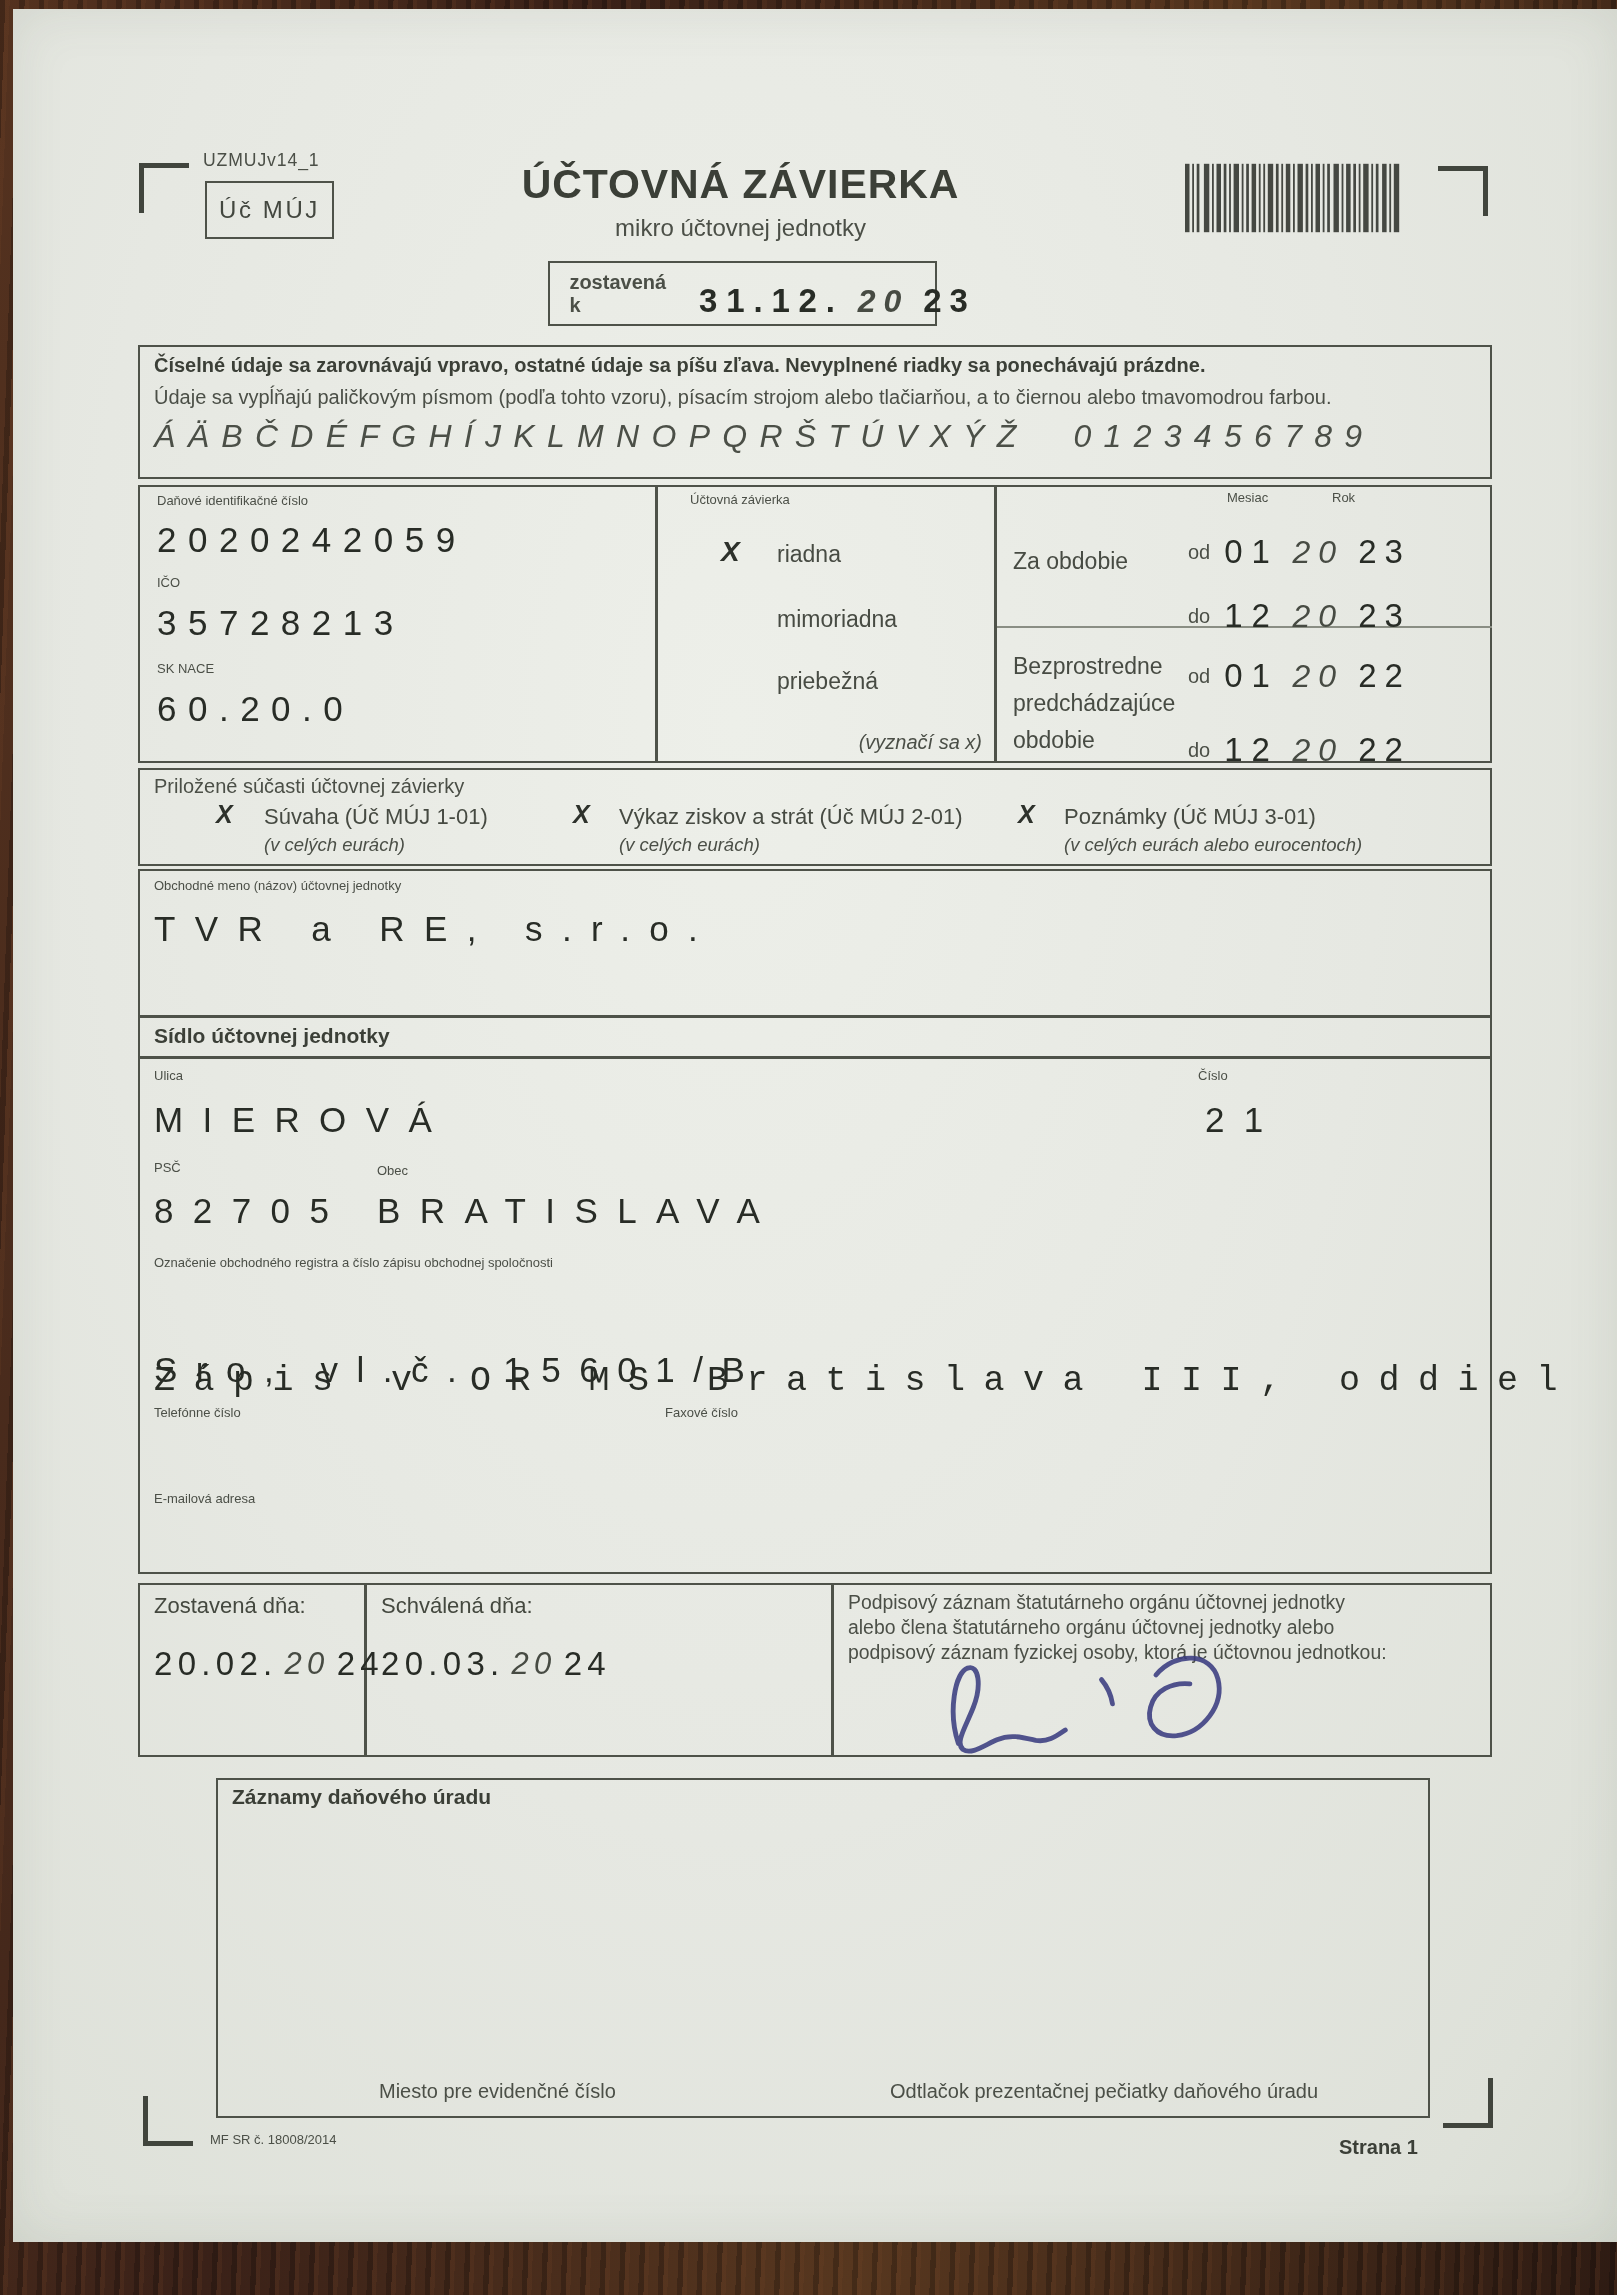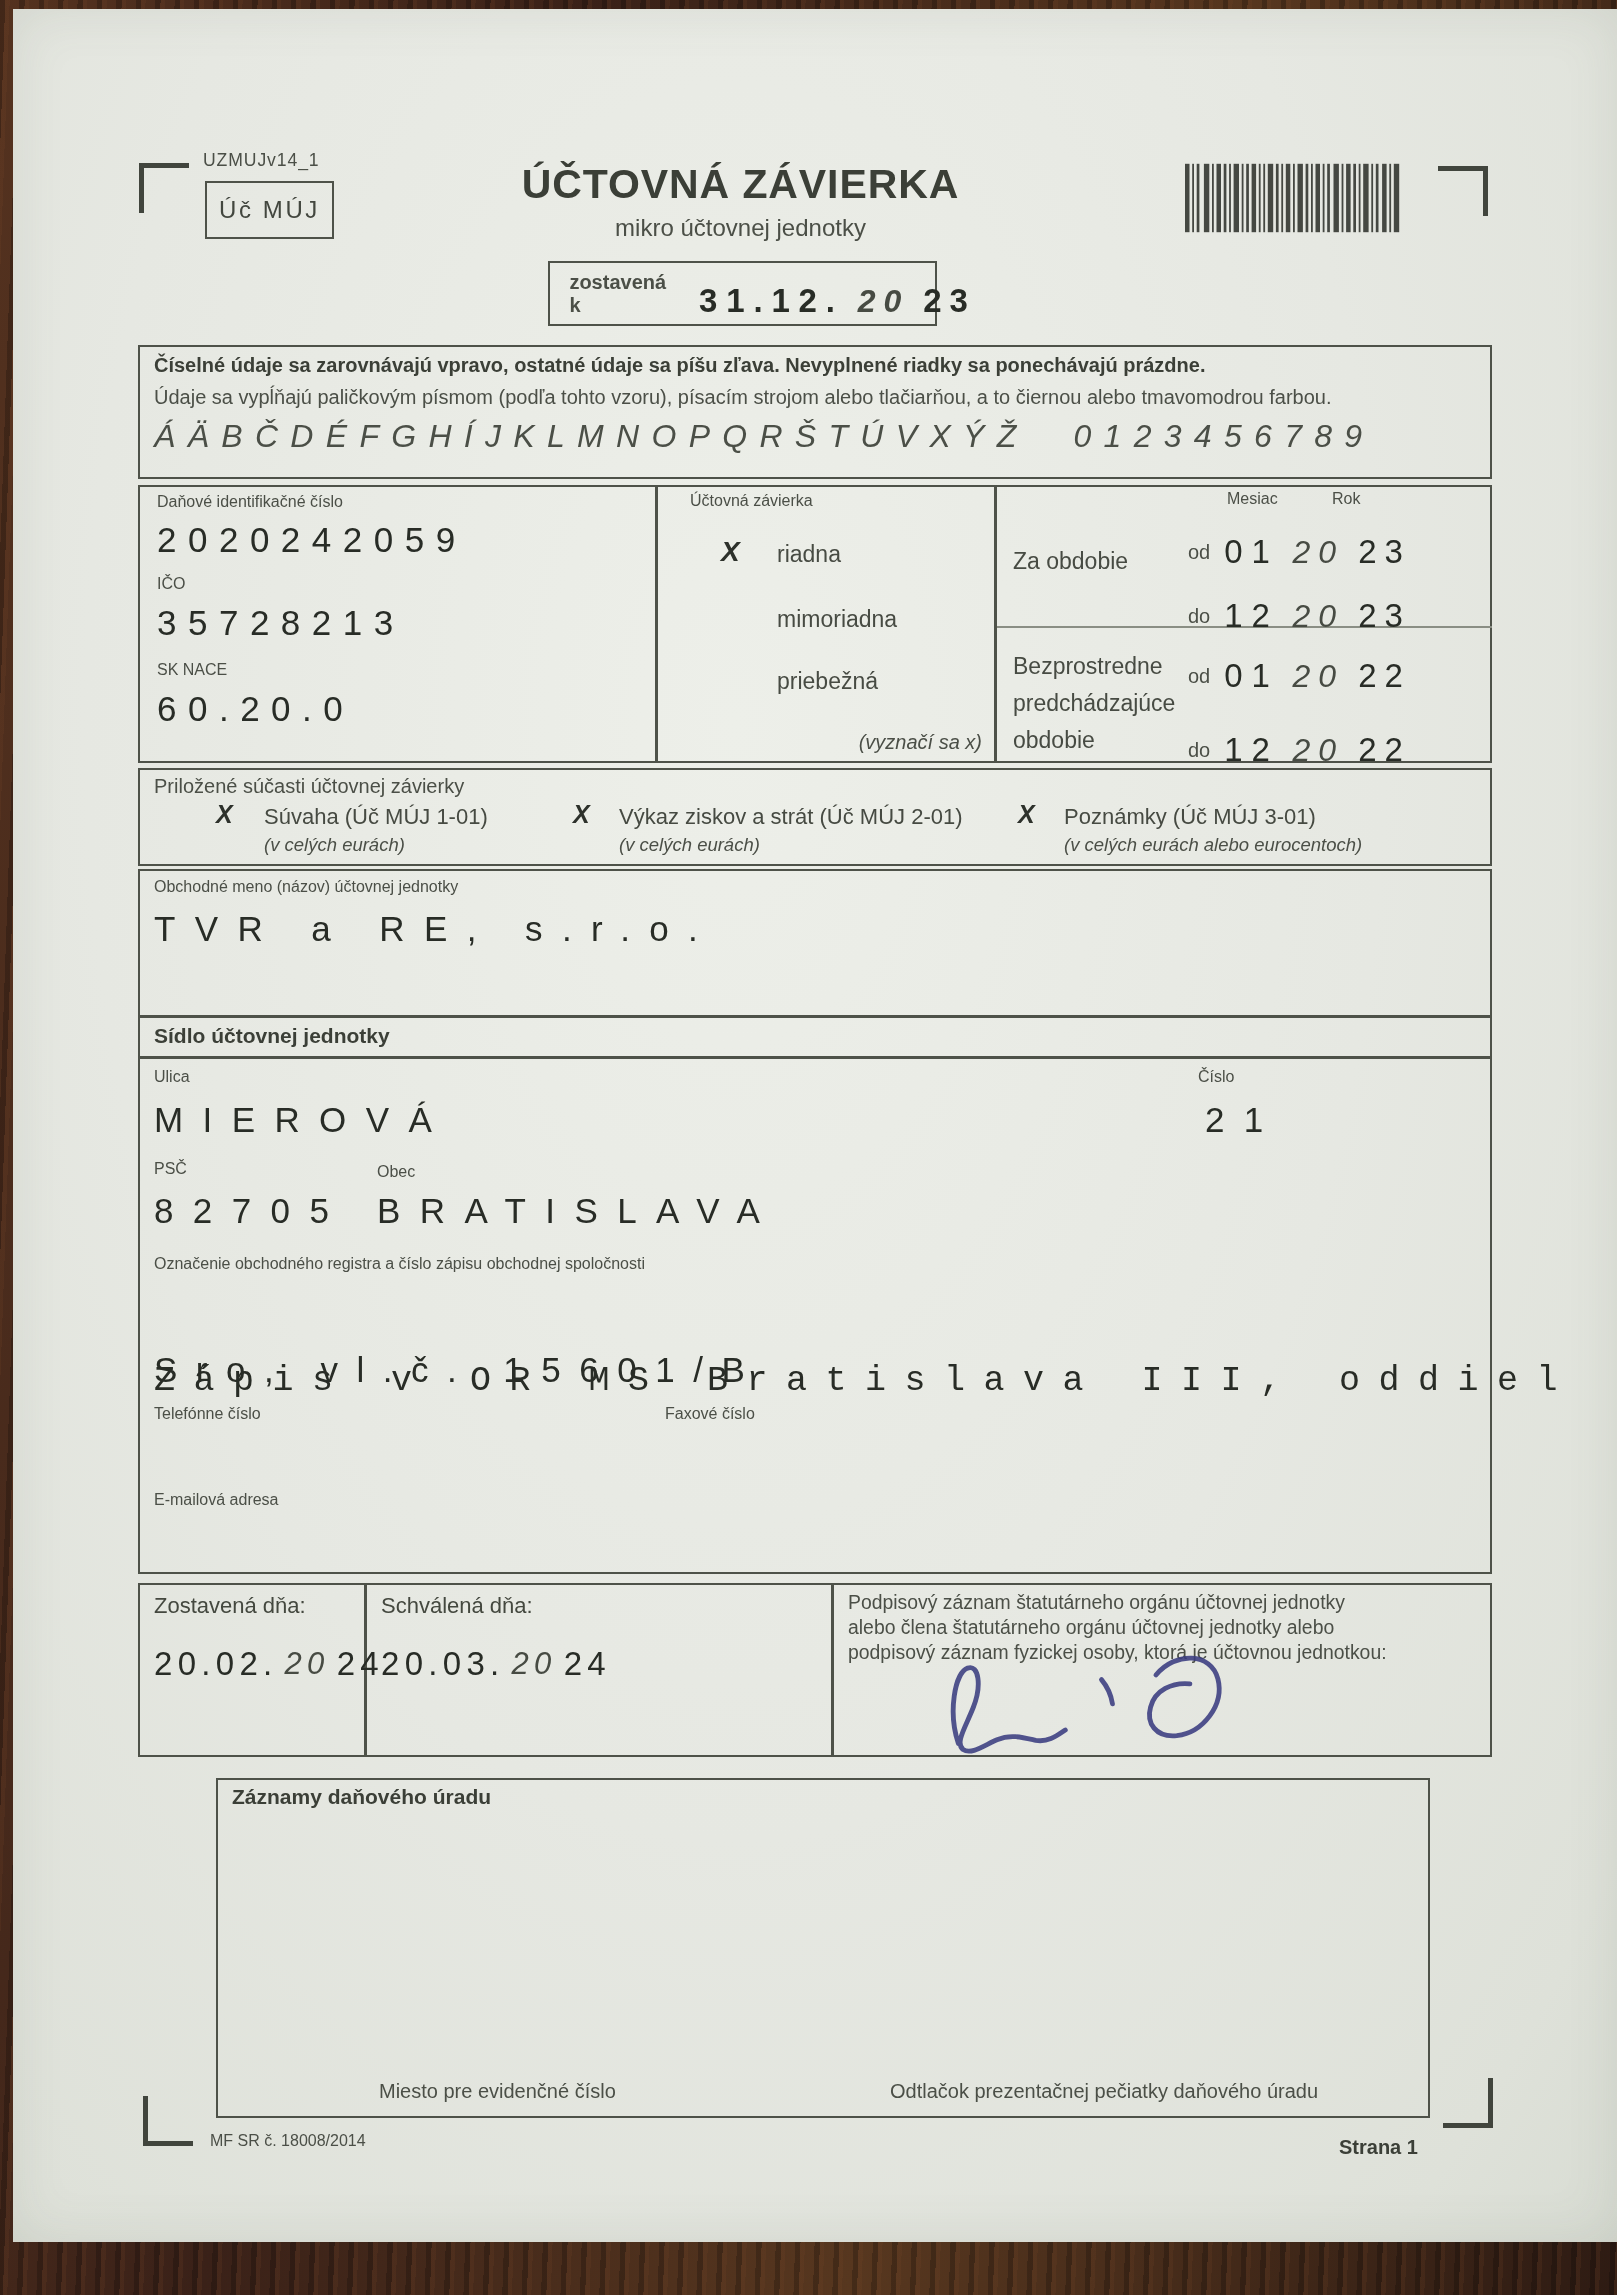--- a/index.html
+++ b/index.html
@@ -15,21 +15,21 @@
     background:
       repeating-linear-gradient(92deg, rgba(0,0,0,0.22) 0 5.3px, rgba(120,70,40,0.18) 5.3px 9.7px, rgba(0,0,0,0) 9.7px 19.4px),
       linear-gradient(100deg,#54321f 0%,#3a2118 30%,#57371f 62%,#2e1b13 100%);
   }
   #paper{
     position:absolute;left:13.2px;top:8.8px;right:0;bottom:53px;
     background:radial-gradient(ellipse at 45% 32%, #edefe9 0%, #e6e8e2 52%, #dee1d9 88%, #d8dcd3 100%);
     box-shadow:inset 0 0 53px rgba(90,100,85,0.12);
   }
   .frame{border:2.6px solid #4e5249;}
-  .lbl{font-size:16px;color:#4b4f47;white-space:nowrap;}
+  .lbl{font-size:13px;color:#4b4f47;white-space:nowrap;}
   .lbl-sm{font-size:18.5px;color:#4b4f47;white-space:nowrap;}
   .lbl-b{font-weight:bold;color:#3b3f37;}
   .opt{font-size:23px;color:#474b43;white-space:nowrap;}
   .typed{font-size:35px;color:#282c26;letter-spacing:11.5px;white-space:pre;}
   .typed-wide{letter-spacing:19.4px;}
   .it{font-style:italic;}
   .mark-x{font-size:28px;font-weight:bold;font-style:italic;color:#2d312b;}
   .vline{background:#4e5249;width:2.6px;}
   .hline{background:#4e5249;height:2.6px;}
   .corner{width:50px;height:50px;}

